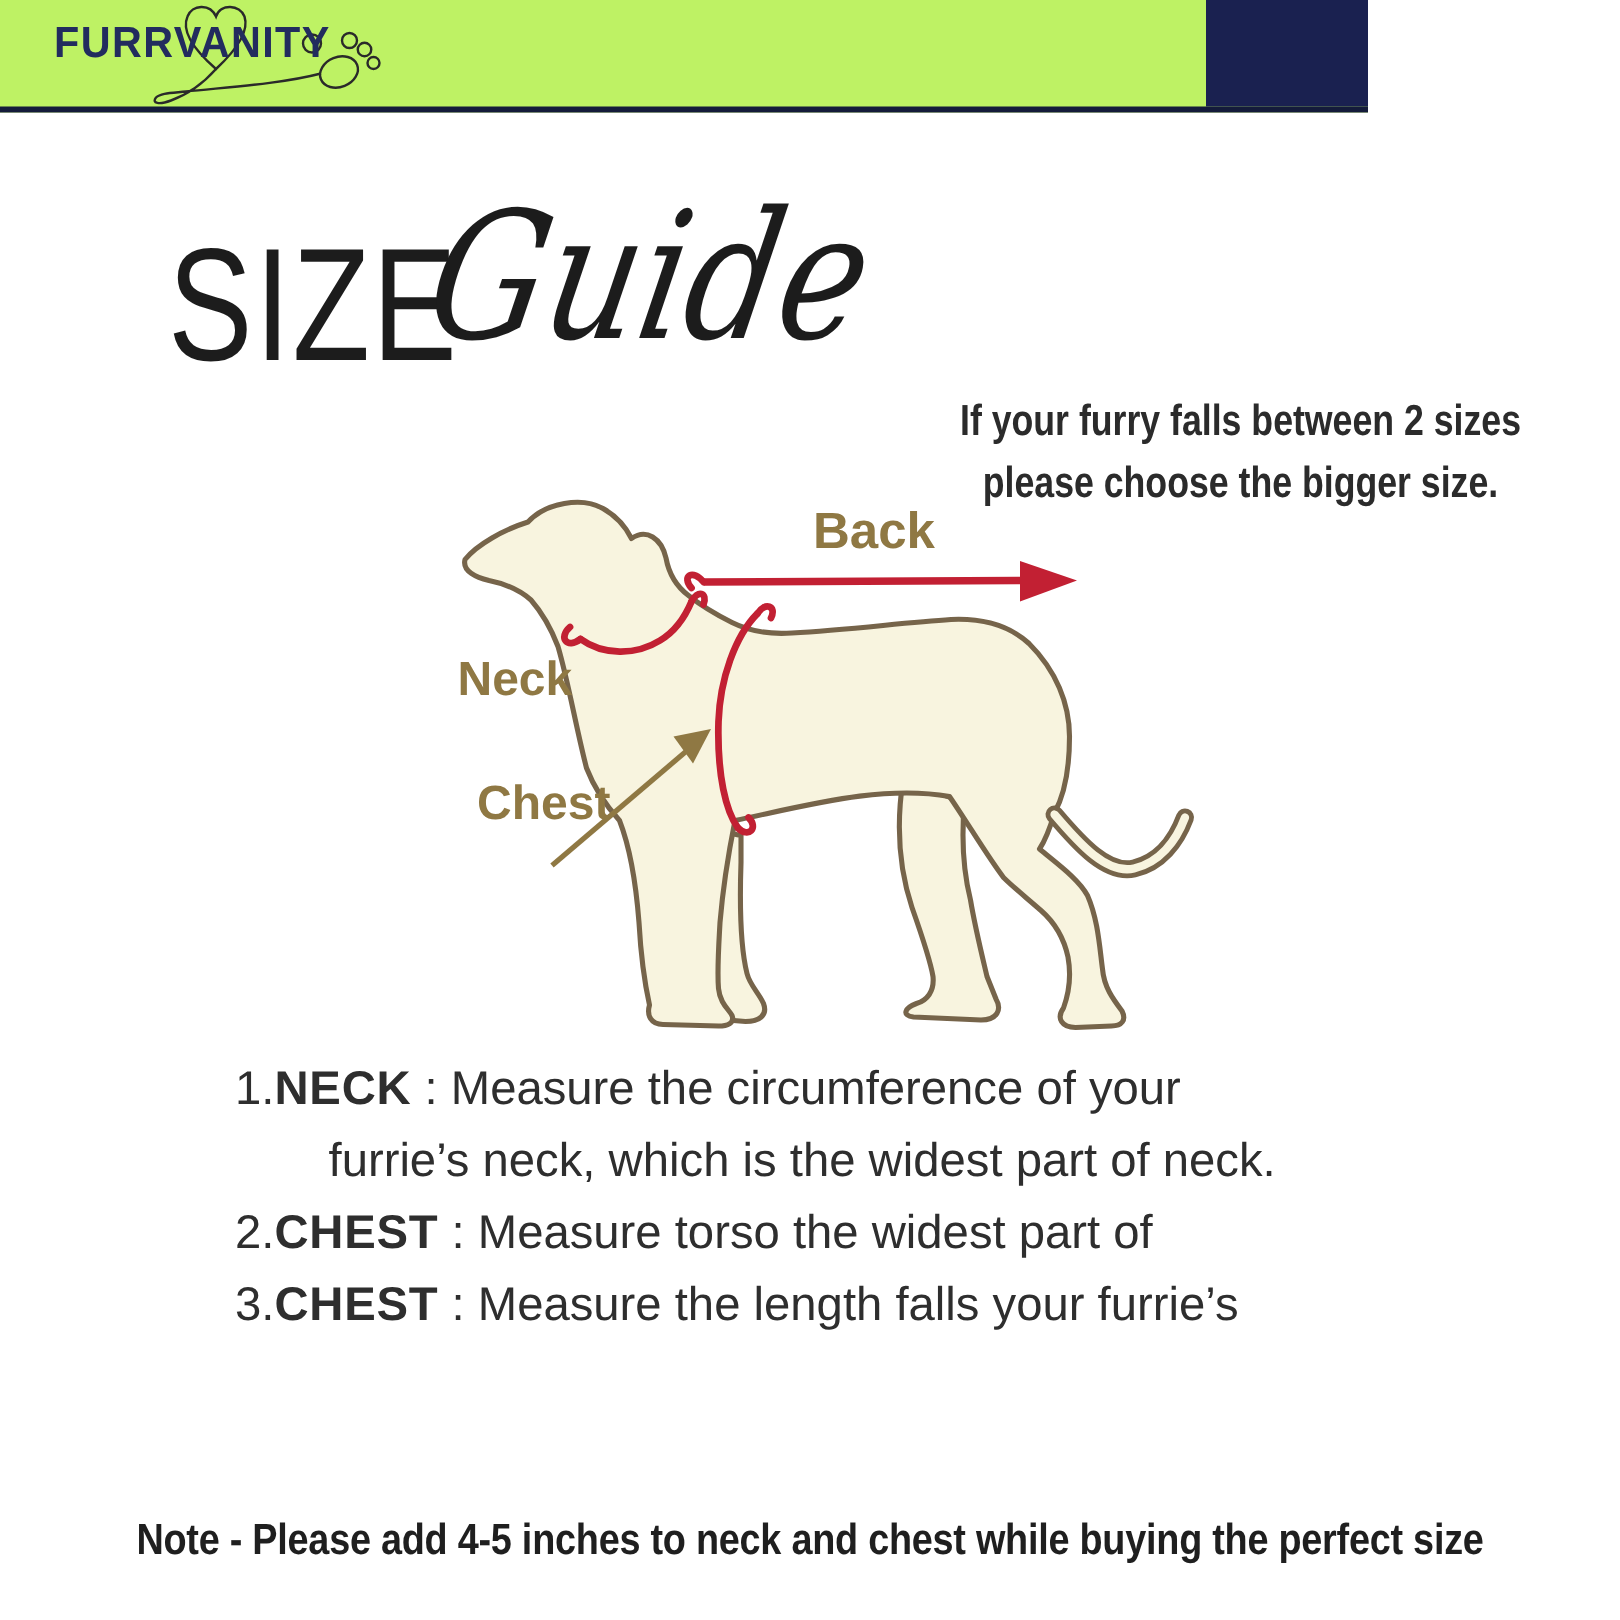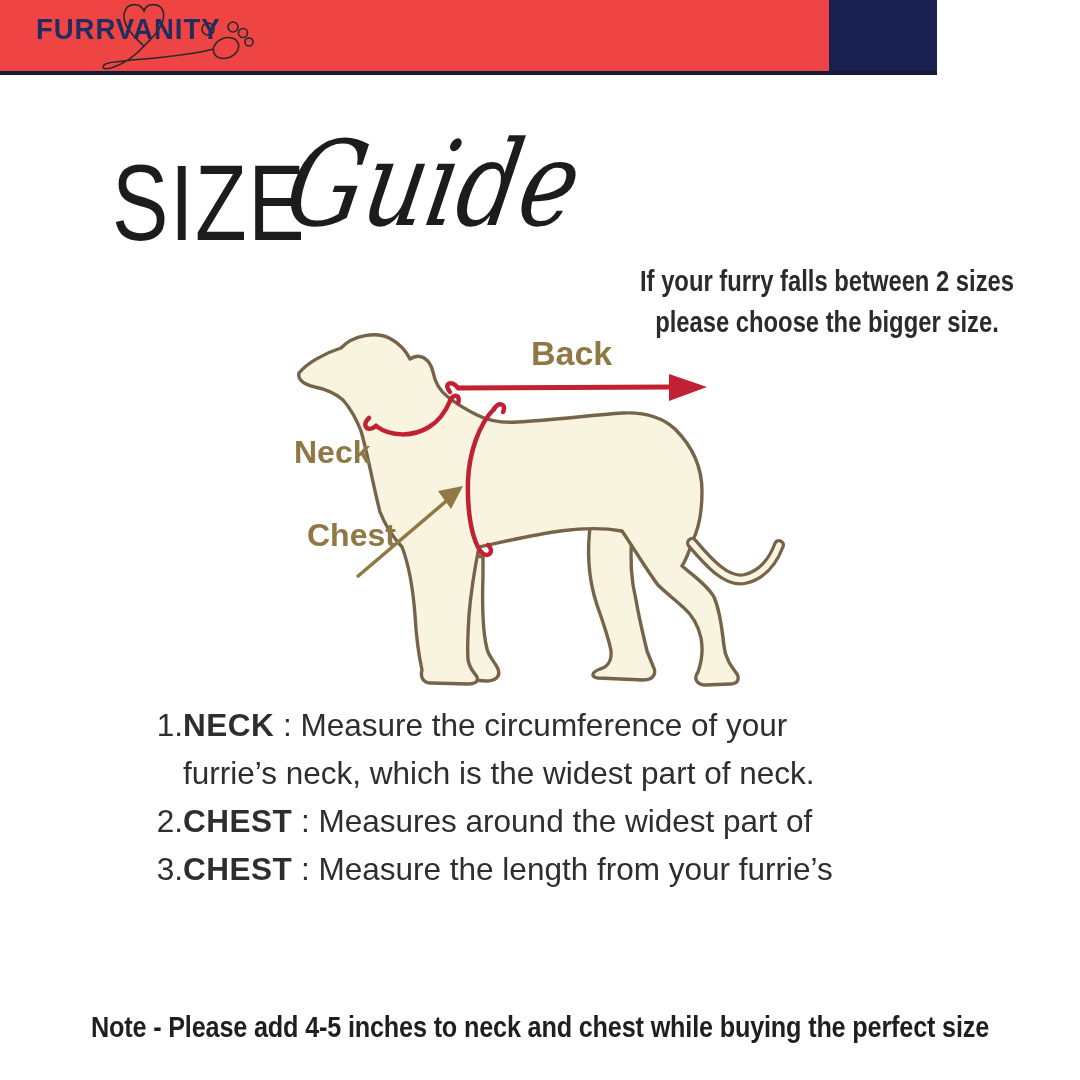--- a/index.html
+++ b/index.html
@@ -1,37 +1,37 @@
 <!DOCTYPE html>
 <html><head>
 <meta charset="utf-8">
 <style>
   html,body{margin:0;padding:0;background:#e9e9e9;}
   .canvas{
     position:relative;width:1080px;height:1080px;background:#ffffff;
     overflow:hidden;font-family:"Liberation Sans",sans-serif;color:#1c1c1c;
   }
   
-  .header{position:absolute;left:0;top:0;width:912px;height:71px;background:#ef4444;border-bottom:4px solid #141b3a;padding-left:25px;}
+  .header{position:absolute;left:0;top:0;width:912px;height:71px;background:#bef264;border-bottom:4px solid #141b3a;}
   .header-corner{position:absolute;right:0;top:0;width:108px;height:71px;background:#1a2150;}
   .logo-art{position:absolute;left:90px;top:0;width:180px;height:75px;}
   .brand{position:absolute;left:36px;top:13px;font-size:29px;font-weight:700;letter-spacing:1px;color:#222c5e;transform:scaleX(.95);transform-origin:left top;}
   
   .size-word{position:absolute;left:112px;top:150px;font-size:107px;line-height:1;font-weight:400;letter-spacing:2px;color:#1c1c1c;transform:scaleX(.79);transform-origin:left top;}
   .guide-word{position:absolute;left:300px;top:120px;font-family:"DejaVu Serif",serif;font-style:italic;font-weight:400;font-size:118px;line-height:1.1;color:#1c1c1c;transform:skewX(-10deg) scaleX(.82);transform-origin:left top;}
   
   .hint{position:absolute;left:827px;top:261px;transform:translateX(-50%) scaleX(.82);transform-origin:center top;text-align:center;font-weight:700;font-size:29px;line-height:41px;color:#2b2b2b;white-space:nowrap;}
   
-  .dog-wrap{position:absolute;left:281px;top:325px;width:520px;height:370px;}
+  .dog-wrap{position:absolute;left:292px;top:325px;width:520px;height:370px;}
   
   .list{position:absolute;left:143px;top:701px;font-size:31.5px;line-height:48px;color:#2e2e2e;}
   .item{display:flex;}
   .item .num{width:40px;text-align:right;flex:0 0 40px;}
   .item .kw{font-weight:700;letter-spacing:.5px;}
-  .item .l2{display:block;}
+  .item .l2{display:block;margin-left:36px;}
   
   .note{position:absolute;left:540px;top:1011px;transform:translateX(-50%) scaleX(.87);transform-origin:center top;font-weight:700;font-size:29px;color:#1f1f1f;white-space:nowrap;letter-spacing:-.2px;}
 </style>
 </head>
 <body>
 
 <div class="canvas">
 
   <div class="header">
     <svg class="logo-art" viewBox="0 0 180 75" fill="none" stroke="#2a2a2a" stroke-width="1.6">
@@ -120,26 +120,26 @@
     <div class="item">
       <span class="num">1.</span>
       <div class="txt">
         <span class="kw">NECK</span><span> : Measure the circumference of your</span>
         <span class="l2">furrie’s neck, which is the widest part of neck.</span>
       </div>
     </div>
     <div class="item">
       <span class="num">2.</span>
       <div class="txt">
-        <span class="kw">CHEST</span><span> : Measures around the widest part of</span>
+        <span class="kw">CHEST</span><span> : Measure torso the widest part of</span>
       </div>
     </div>
     <div class="item">
       <span class="num">3.</span>
       <div class="txt">
-        <span class="kw">CHEST</span><span> : Measure the length from your furrie’s</span>
+        <span class="kw">CHEST</span><span> : Measure the length falls your furrie’s</span>
       </div>
     </div>
   </div>
 
   <div class="note">Note - Please add 4-5 inches to neck and chest while buying the perfect size</div>
 
 </div>
 
 </body></html>

